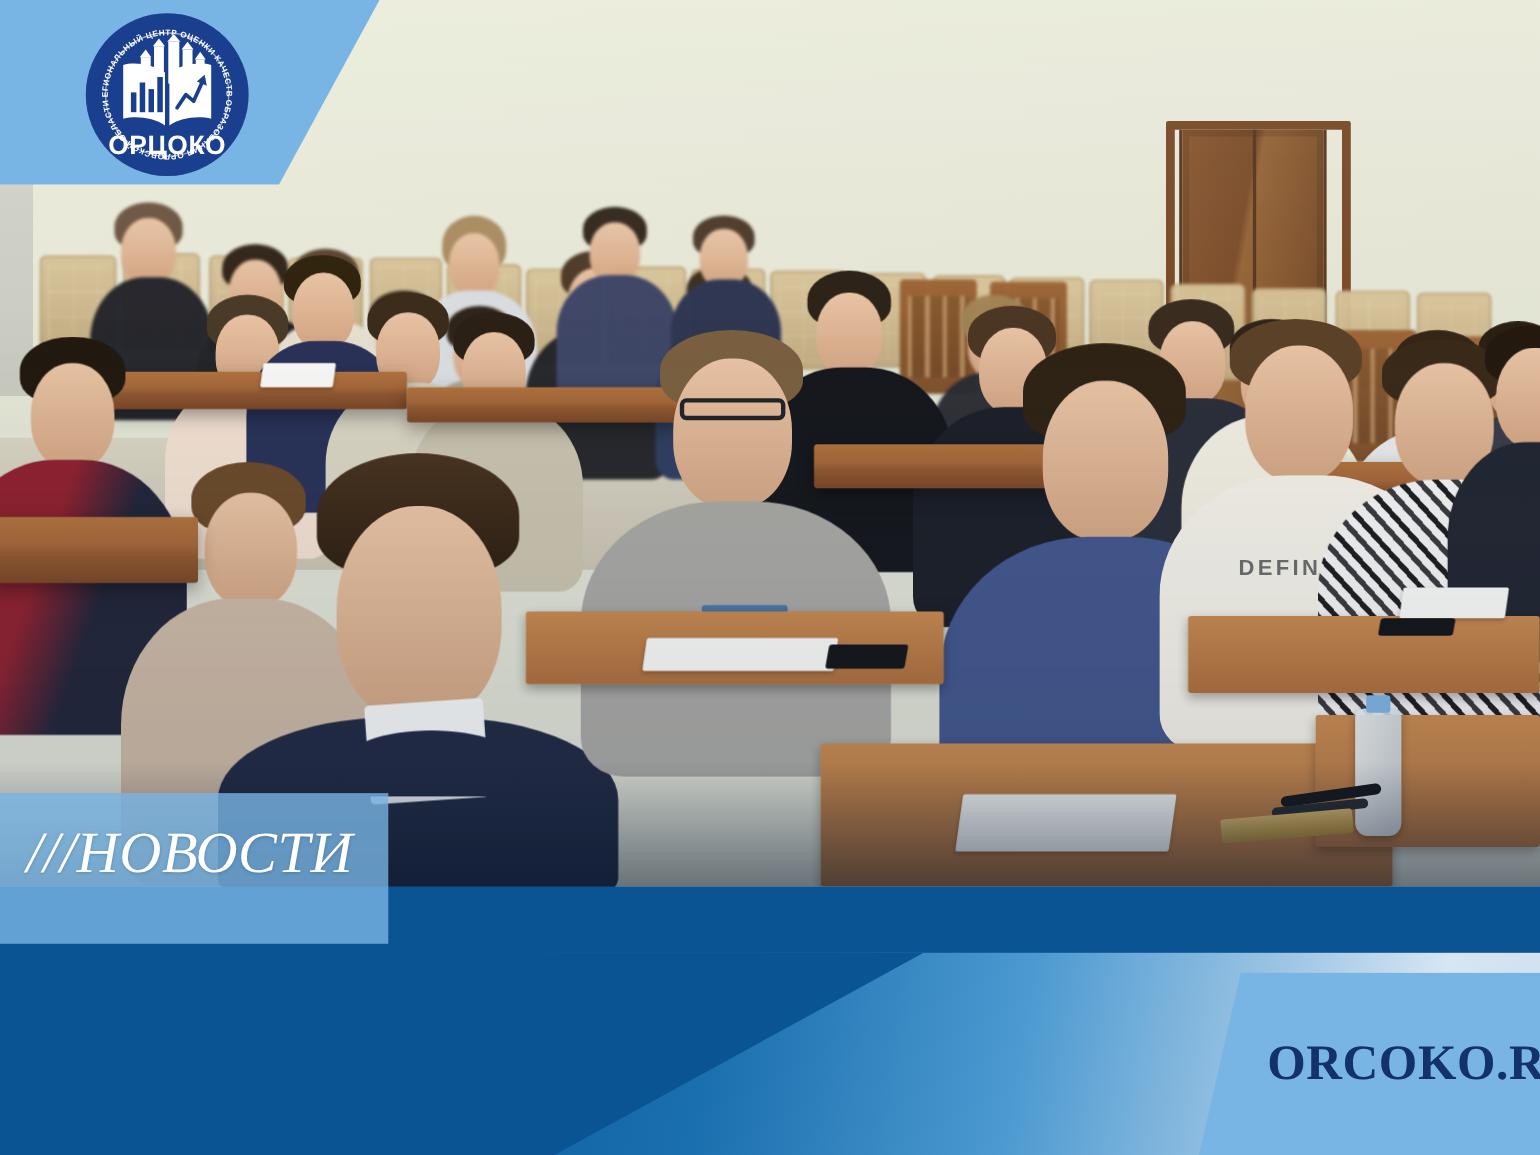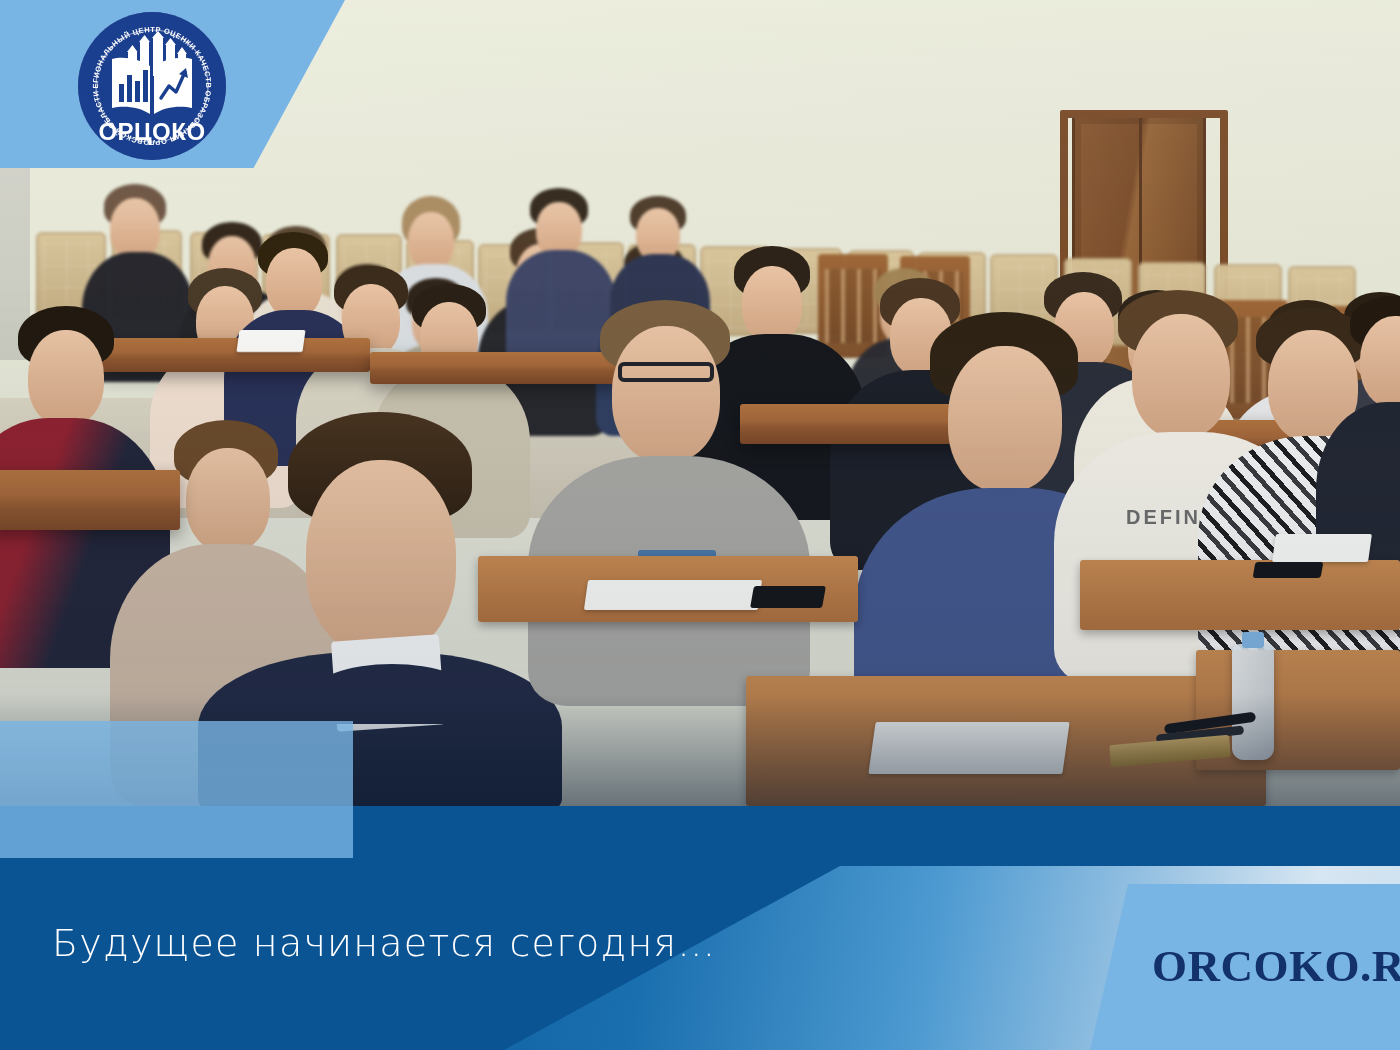--- a/index.html
+++ b/index.html
@@ -478,17 +478,17 @@
     </svg>
   </div>
 
 
   <div class="footer"></div>
   <div class="footer-grad"></div>
   <div class="footer-dark"></div>
   <div class="url-panel"></div>
 
   <div class="news-banner"></div>
-
-  <div class="tagline">Будущее начинается сегодня…</div>
+  <div class="news-label">///НОВОСТИ</div>
+
   <div class="url-text">ORCOKO.RU</div>
 
 </div>
 
 </body></html>

